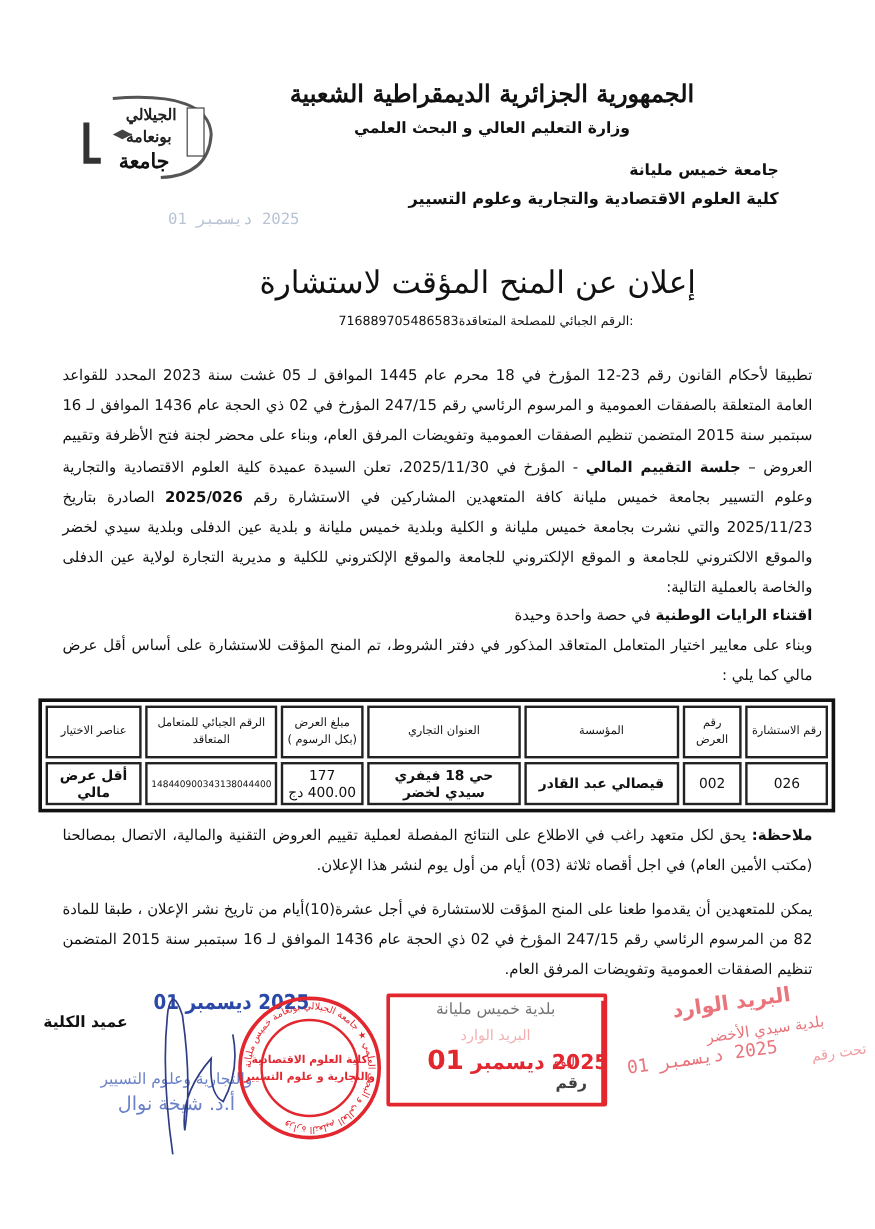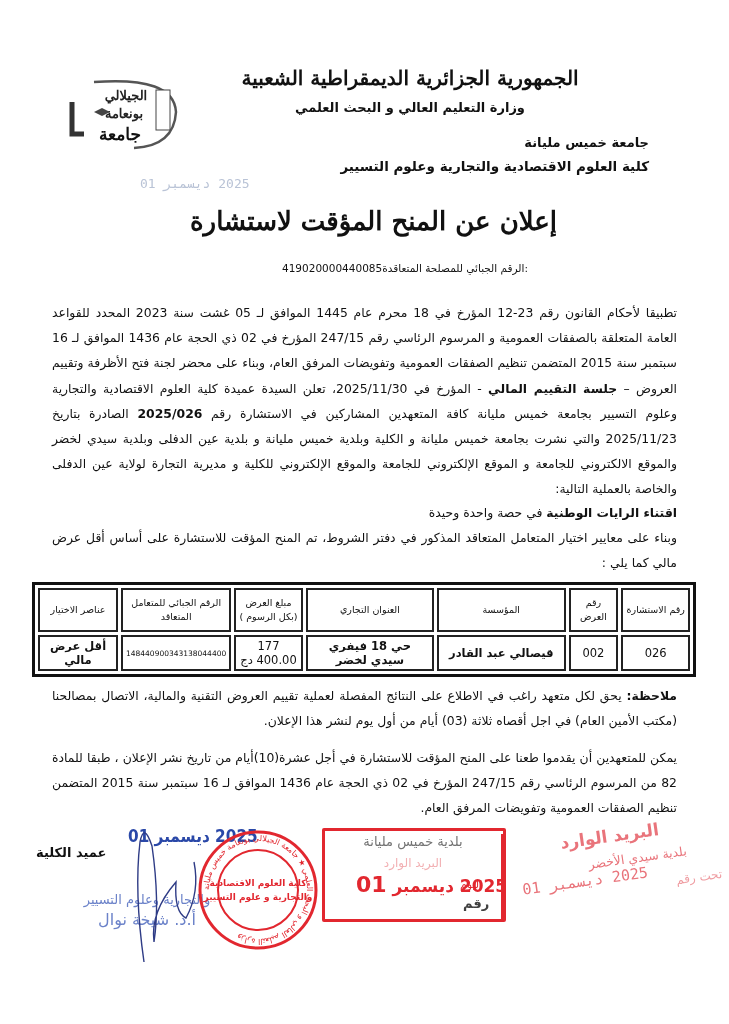--- a/index.html
+++ b/index.html
@@ -15,22 +15,22 @@
   #university { right:80px; top:135px; font-size:13px; font-weight:bold; }
   #faculty { right:80px; top:158px; font-size:13.5px; font-weight:bold; }
 
   
   #logo { left:64px; top:72px; width:118px; height:80px; }
 
   
   #faint-date { left:140px; top:176px; font-size:13px; color:#b9c3d6; font-family:"DejaVu Sans Mono", monospace; }
 
   
-  #title { left:190px; top:206px; width:390px; text-align:left; font-family:"DejaVu Serif", serif;
-           font-size:26px; font-weight:bold; }
+  #title { left:190px; top:220px; width:390px; text-align:right; font-family:"DejaVu Serif", serif;
+           font-size:26px; font-weight:normal; }
   #fiscal-id { left:240px; top:262px; width:330px; text-align:center; font-size:10.5px; }
 
   
   .para { right:52px; width:625px; text-align:justify; font-size:12.4px; line-height:25.2px;margin-left:25px; }
   .para b { font-weight:bold; }
   #para1 { top:300px; text-indent:0; }
   #para-product { top:500px; font-size:12.4px; }
   #para2 { top:525px; line-height:25px; }
 
   
@@ -88,21 +88,21 @@
     <text x="60" y="46" text-anchor="middle" font-size="13" font-weight="bold" fill="#222" font-family="DejaVu Serif, serif" direction="rtl">بونعامة</text>
     <text x="56" y="68" text-anchor="middle" font-size="17" font-weight="bold" fill="#111" font-family="DejaVu Serif, serif" direction="rtl">جامعة</text>
     <path d="M30 40 L38 36 L46 40 L38 44 Z" fill="#444"></path>
   </svg>
 </div>
 
 <div class="abs rtl" id="faint-date">2025 ديسمبر 01</div>
 
 <div class="abs rtl" id="title">إعلان عن المنح المؤقت لاستشارة</div>
 <div class="abs rtl" id="fiscal-id">
-  <span>:الرقم الجبائي للمصلحة المتعاقدة</span><span>419020000440085</span>
+  <span>:الرقم الجبائي للمصلحة المتعاقدة</span><span>716889705486583</span>
 </div>
 
 <div class="abs rtl para" id="para1">
   <span>تطبيقا لأحكام القانون رقم 23-12 المؤرخ في 18 محرم عام 1445 الموافق لـ 05 غشت سنة 2023 المحدد للقواعد العامة المتعلقة بالصفقات العمومية و المرسوم الرئاسي رقم 247/15 المؤرخ في 02 ذي الحجة عام 1436 الموافق لـ 16 سبتمبر سنة 2015 المتضمن تنظيم الصفقات العمومية وتفويضات المرفق العام، وبناء على محضر لجنة فتح الأظرفة وتقييم العروض –</span>
   <b>جلسة التقييم المالي</b><span> - المؤرخ في 2025/11/30، تعلن السيدة عميدة كلية العلوم الاقتصادية والتجارية وعلوم التسيير بجامعة خميس مليانة كافة المتعهدين المشاركين في الاستشارة رقم </span><b>2025/026</b><span> الصادرة بتاريخ 2025/11/23 والتي نشرت بجامعة خميس مليانة و الكلية وبلدية خميس مليانة و بلدية عين الدفلى وبلدية سيدي لخضر والموقع الالكتروني للجامعة و الموقع الإلكتروني للجامعة والموقع الإلكتروني للكلية و مديرية التجارة لولاية عين الدفلى والخاصة بالعملية التالية:</span>
 </div>
 <div class="abs rtl para" id="para-product">
   <b>اقتناء الرايات الوطنية</b><span> في حصة واحدة وحيدة</span>
 </div>
 <div class="abs rtl para" id="para2">وبناء على معايير اختيار المتعامل المتعاقد المذكور في دفتر الشروط، تم المنح المؤقت للاستشارة على أساس أقل عرض مالي كما يلي :</div>

